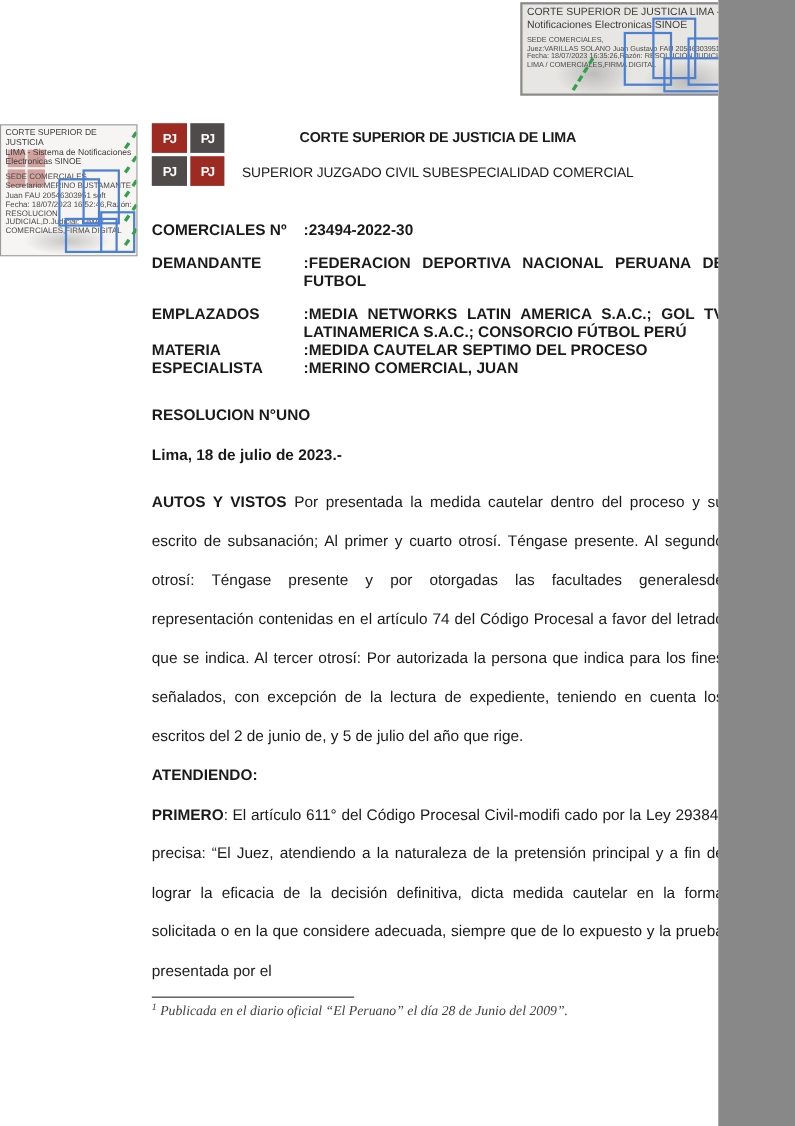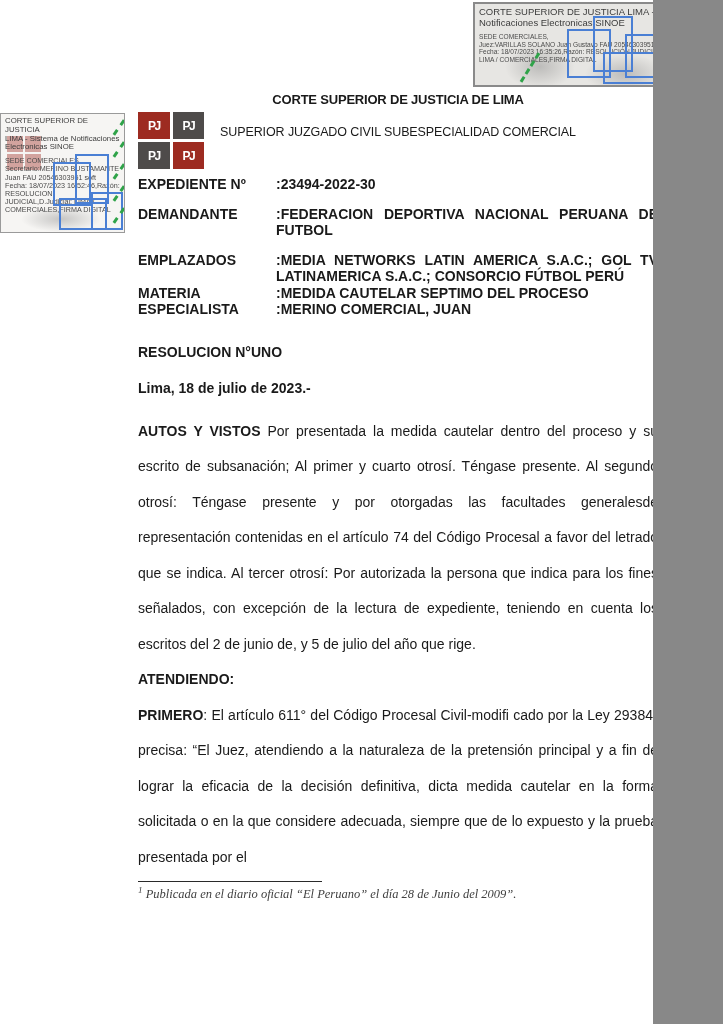--- a/index.html
+++ b/index.html
@@ -66,21 +66,21 @@
     position:absolute;z-index:4;height:0;
     border-top:3px dashed #2fa349;
   }
   .ghost-blob{
     position:absolute;z-index:0;border-radius:50%;
     background:radial-gradient(closest-side,rgba(110,110,110,.35),rgba(110,110,110,0));
   }
 
   
   .content{position:absolute;left:138px;top:0;width:520px;}
-  .doc-title{margin-top:92px;text-align:center;font-weight:bold;font-size:13px;letter-spacing:-.2px;}
+  .doc-title{margin-top:117px;text-align:center;font-weight:bold;font-size:13px;letter-spacing:-.2px;}
   .doc-subtitle{margin-top:18px;text-align:center;font-size:12.5px;letter-spacing:-.1px;}
   .meta{margin-top:37px;font-size:14px;font-weight:bold;line-height:16.5px;}
   .meta-row{display:flex;}
   .meta-row.gap{margin-bottom:13px;}
   .meta-label{width:138px;flex:0 0 138px;}
   .meta-value{flex:1;text-align:justify;}
   .resolucion{margin-top:26px;font-weight:bold;font-size:14px;}
   .fecha{margin-top:20px;font-weight:bold;font-size:14px;}
   .para{margin-top:18px;font-size:14px;line-height:35.5px;text-align:justify;}
   .para b{font-weight:bold;margin-top:30px;}
@@ -157,21 +157,21 @@
     <span class="pj-tile pj-gray">PJ</span>
     <span class="pj-tile pj-red">PJ</span>
   </div>
 
   <div class="content">
     <div class="doc-title">CORTE SUPERIOR DE JUSTICIA DE LIMA</div>
     <div class="doc-subtitle">SUPERIOR JUZGADO CIVIL SUBESPECIALIDAD COMERCIAL</div>
 
     <div class="meta">
       <div class="meta-row gap">
-        <span class="meta-label">EXPEDIENTE Nº</span>
+        <span class="meta-label">COMERCIALES Nº</span>
         <span class="meta-value">:23494-2022-30</span>
       </div>
       <div class="meta-row gap">
         <span class="meta-label">DEMANDANTE</span>
         <span class="meta-value">:FEDERACION DEPORTIVA NACIONAL PERUANA DE FUTBOL</span>
       </div>
       <div class="meta-row">
         <span class="meta-label">EMPLAZADOS</span>
         <span class="meta-value">:MEDIA NETWORKS LATIN AMERICA S.A.C.; GOL TV LATINAMERICA S.A.C.; CONSORCIO FÚTBOL PERÚ</span>
       </div>

